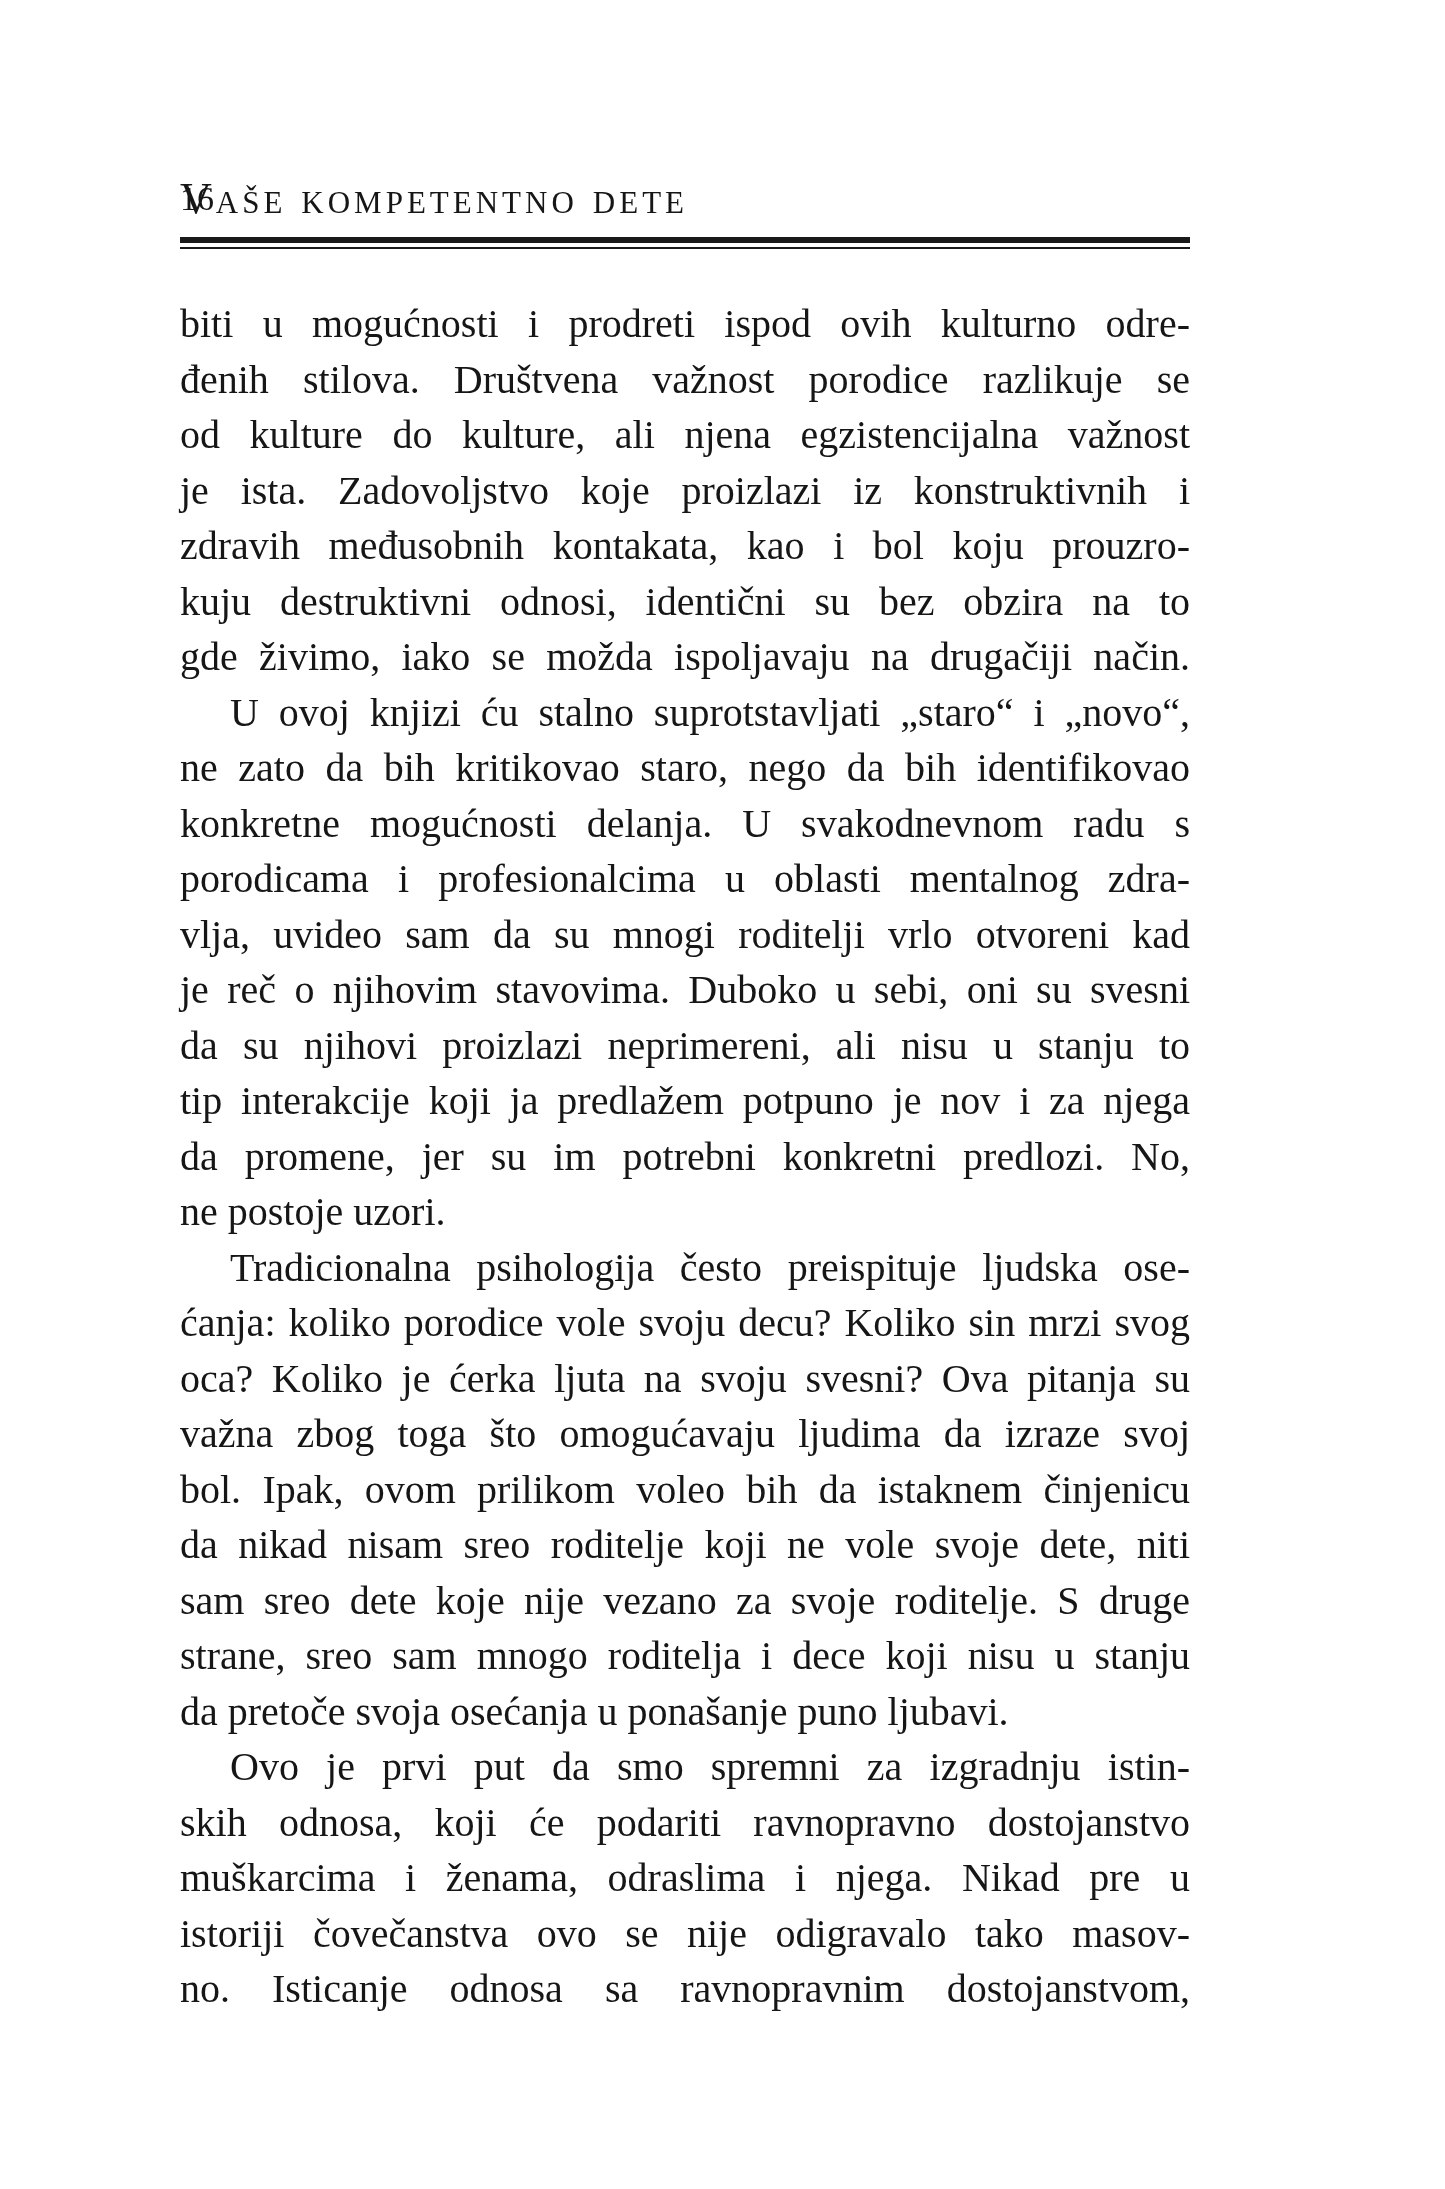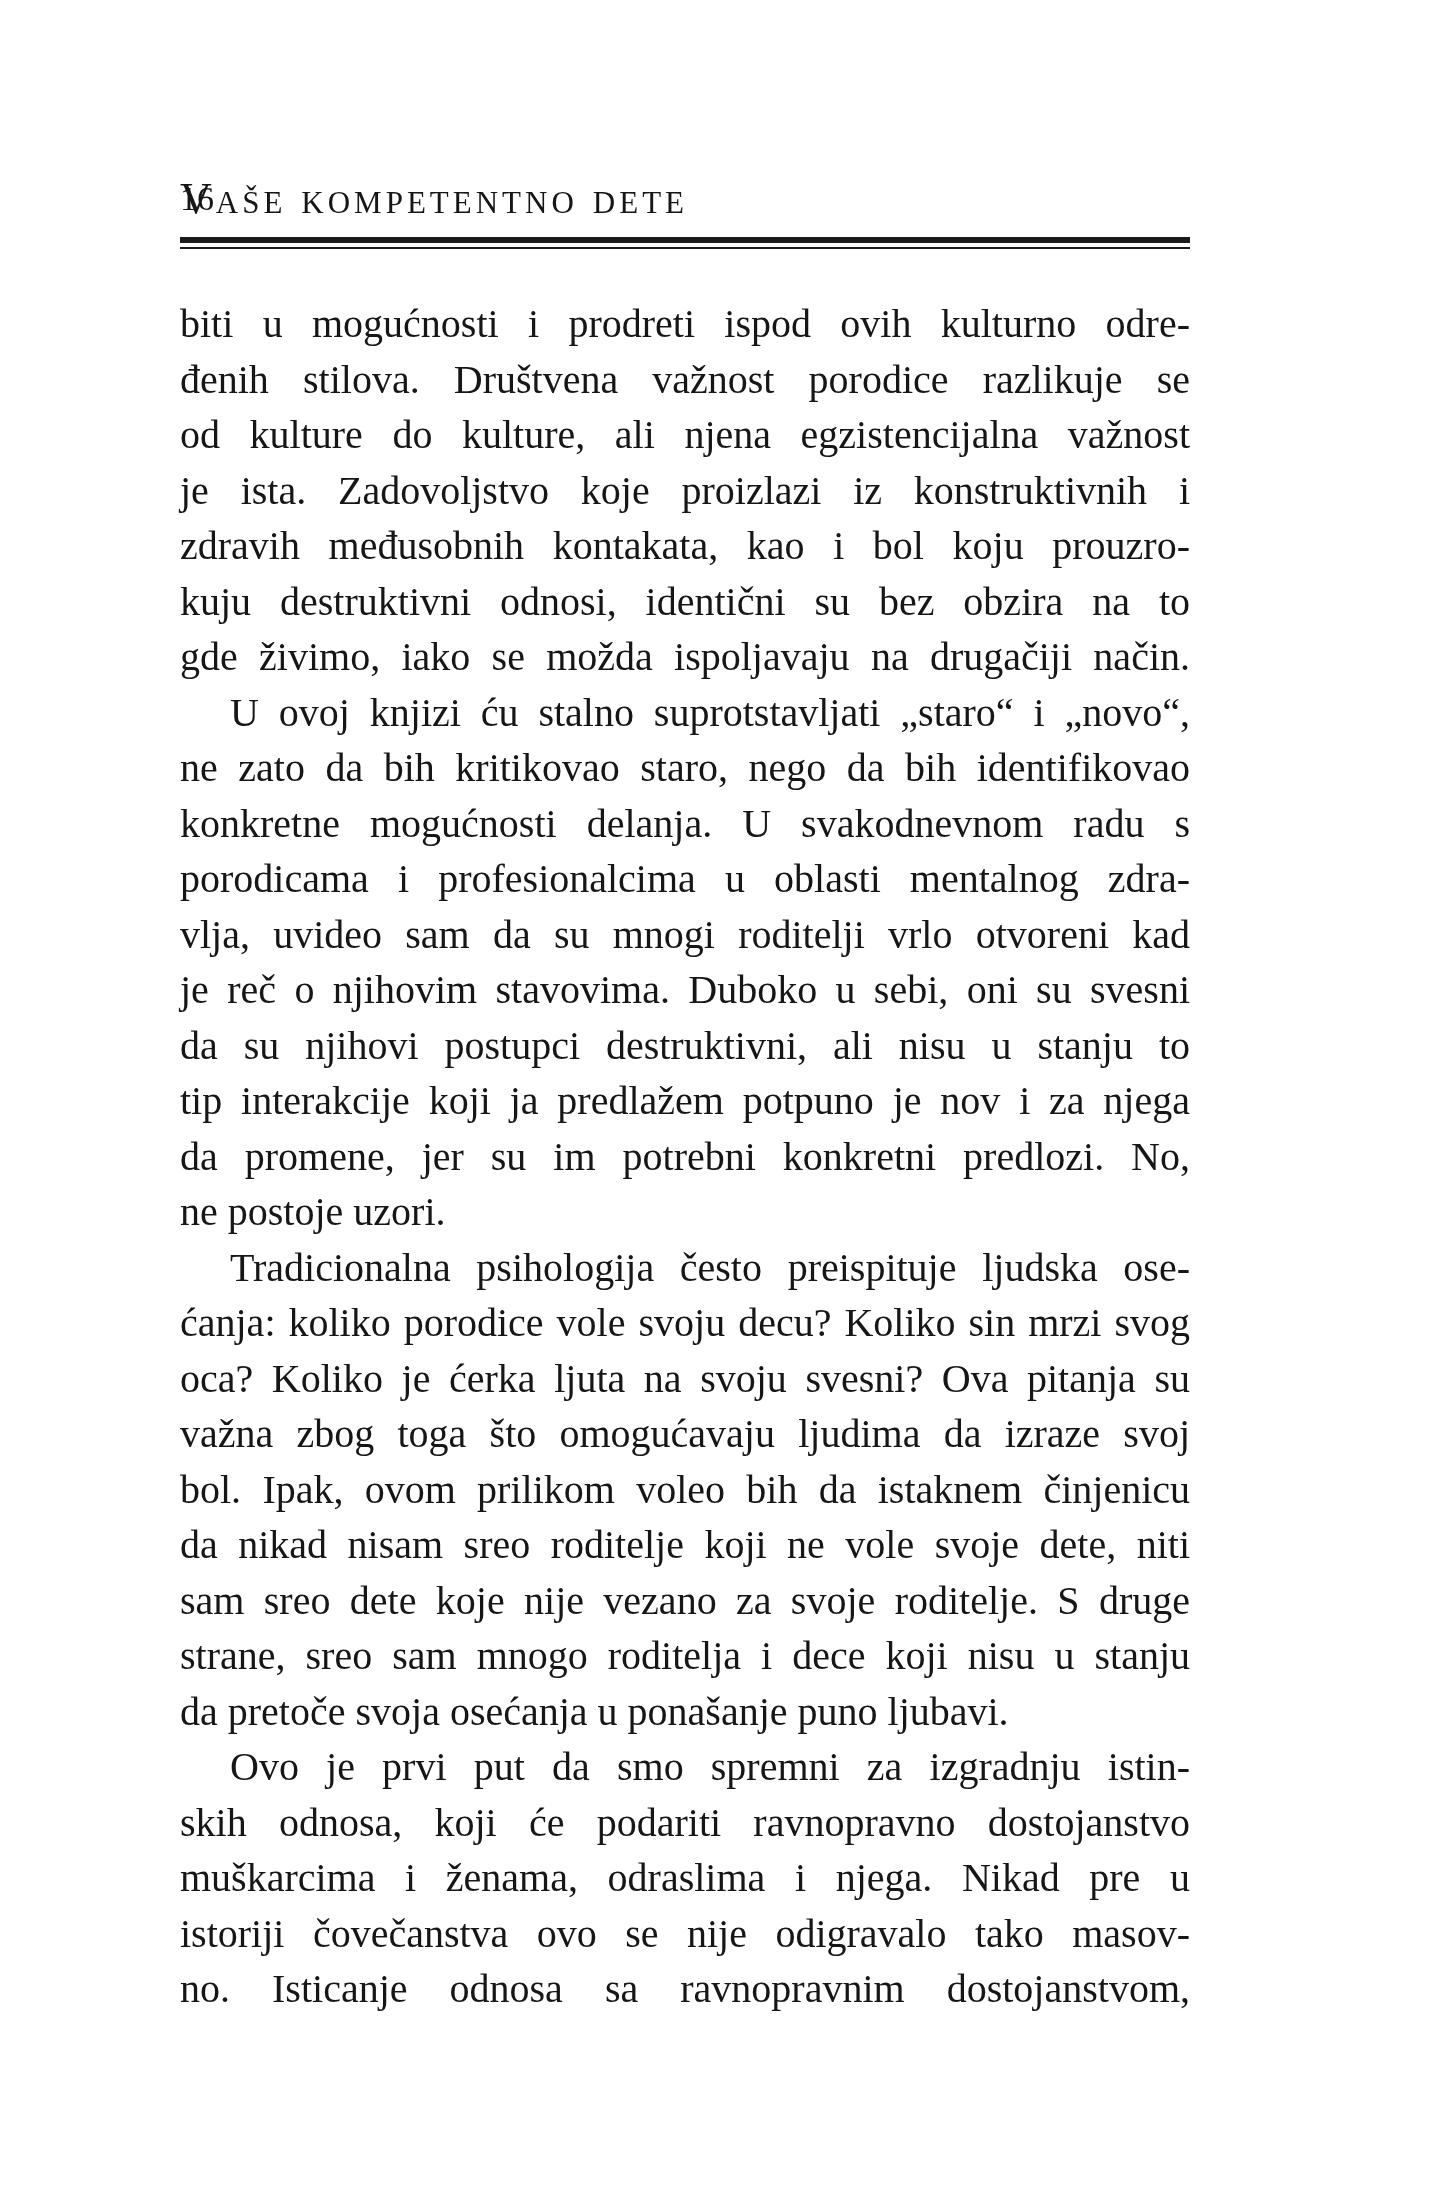--- a/index.html
+++ b/index.html
@@ -94,21 +94,21 @@
             <div class="line">kuju destruktivni odnosi, identični su bez obzira na to</div>
             <div class="line">gde živimo, iako se možda ispoljavaju na drugačiji način.</div>
           </div>
           <div class="para">
             <div class="line indent">U ovoj knjizi ću stalno suprotstavljati „staro“ i „novo“,</div>
             <div class="line">ne zato da bih kritikovao staro, nego da bih identifikovao</div>
             <div class="line">konkretne mogućnosti delanja. U svakodnevnom radu s</div>
             <div class="line">porodicama i profesionalcima u oblasti mentalnog zdra-</div>
             <div class="line">vlja, uvideo sam da su mnogi roditelji vrlo otvoreni kad</div>
             <div class="line">je reč o njihovim stavovima. Duboko u sebi, oni su svesni</div>
-            <div class="line">da su njihovi postupci destruktivni, ali nisu u stanju to</div>
+            <div class="line">da su njihovi proizlazi neprimereni, ali nisu u stanju to</div>
             <div class="line">tip interakcije koji ja predlažem potpuno je nov i za njega</div>
             <div class="line">da promene, jer su im potrebni konkretni predlozi. No,</div>
             <div class="line last">ne postoje uzori.</div>
           </div>
           <div class="para">
             <div class="line indent">Tradicionalna psihologija često preispituje ljudska ose-</div>
             <div class="line">ćanja: koliko porodice vole svoju decu? Koliko sin mrzi svog</div>
             <div class="line">oca? Koliko je ćerka ljuta na svoju svesni? Ova pitanja su</div>
             <div class="line">važna zbog toga što omogućavaju ljudima da izraze svoj</div>
             <div class="line">bol. Ipak, ovom prilikom voleo bih da istaknem činjenicu</div>

